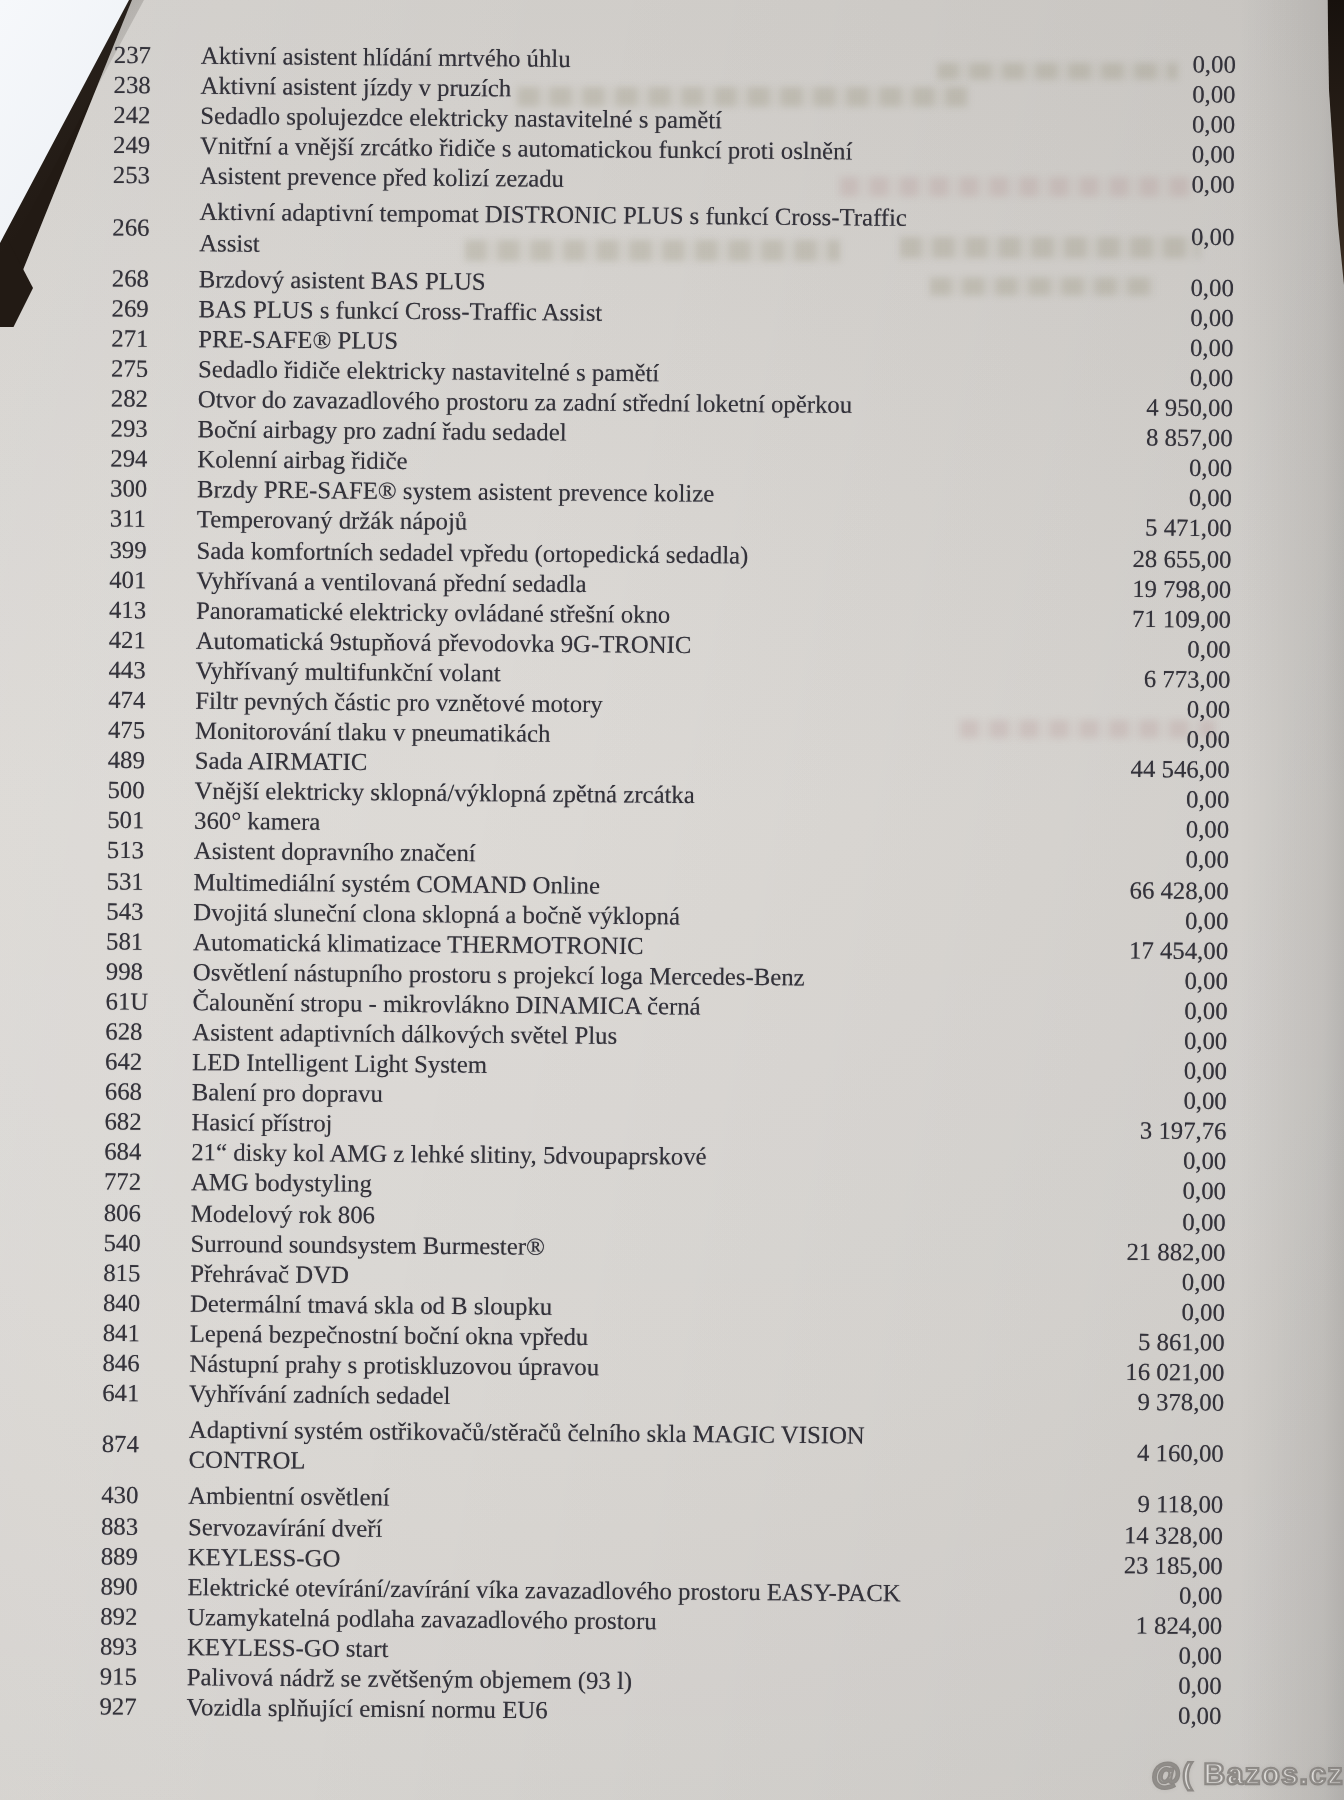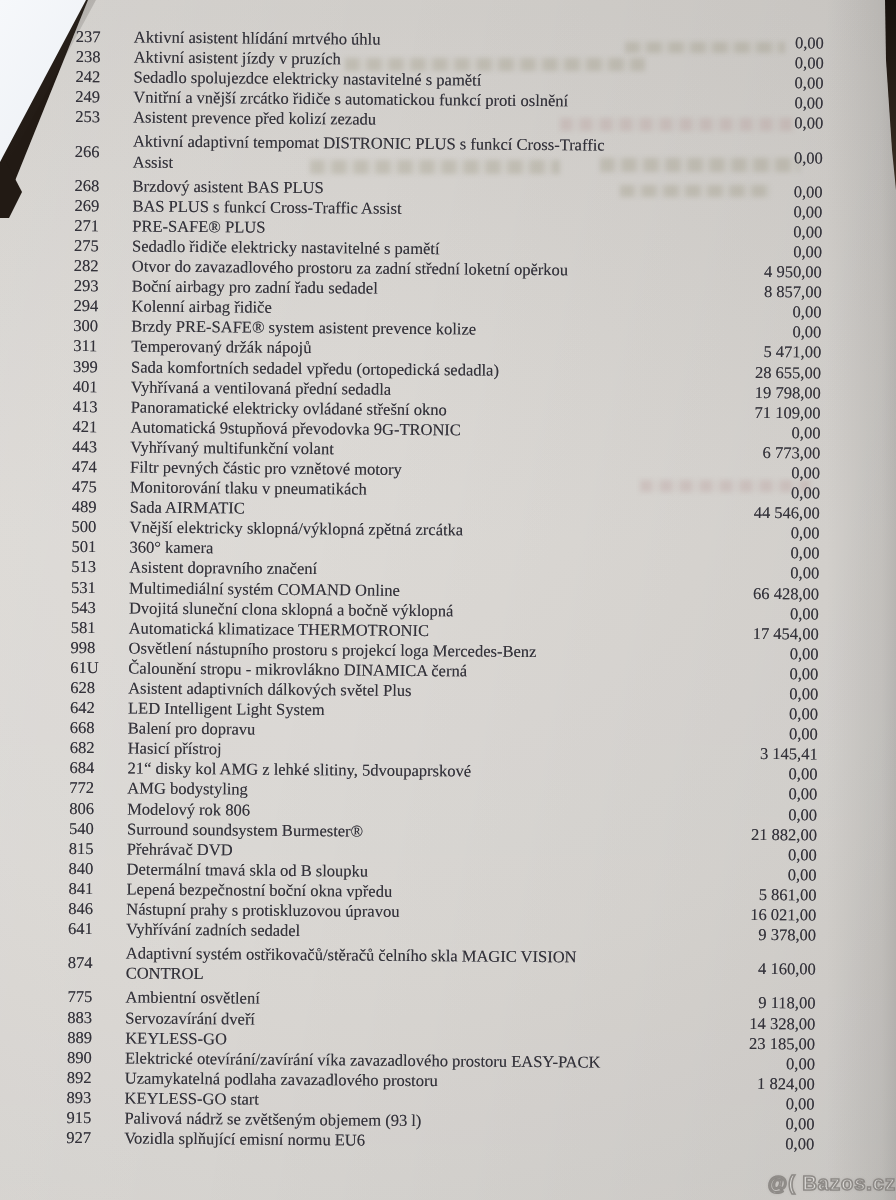--- a/index.html
+++ b/index.html
@@ -335,21 +335,21 @@
 
   <div class="row">
     <span class="code">668</span>
     <span class="desc">Balení pro dopravu</span>
     <span class="price">0,00</span>
   </div>
 
   <div class="row">
     <span class="code">682</span>
     <span class="desc">Hasicí přístroj</span>
-    <span class="price">3 145,41</span>
+    <span class="price">3 197,76</span>
   </div>
 
   <div class="row">
     <span class="code">684</span>
     <span class="desc">21“ disky kol AMG z lehké slitiny, 5dvoupaprskové</span>
     <span class="price">0,00</span>
   </div>
 
   <div class="row">
     <span class="code">772</span>
@@ -400,21 +400,21 @@
   </div>
 
   <div class="row two-line">
     <span class="code">874</span>
     <span class="desc">Adaptivní systém ostřikovačů/stěračů čelního skla MAGIC VISION
 CONTROL</span>
     <span class="price">4 160,00</span>
   </div>
 
   <div class="row">
-    <span class="code">775</span>
+    <span class="code">430</span>
     <span class="desc">Ambientní osvětlení</span>
     <span class="price">9 118,00</span>
   </div>
 
   <div class="row">
     <span class="code">883</span>
     <span class="desc">Servozavírání dveří</span>
     <span class="price">14 328,00</span>
   </div>
 

